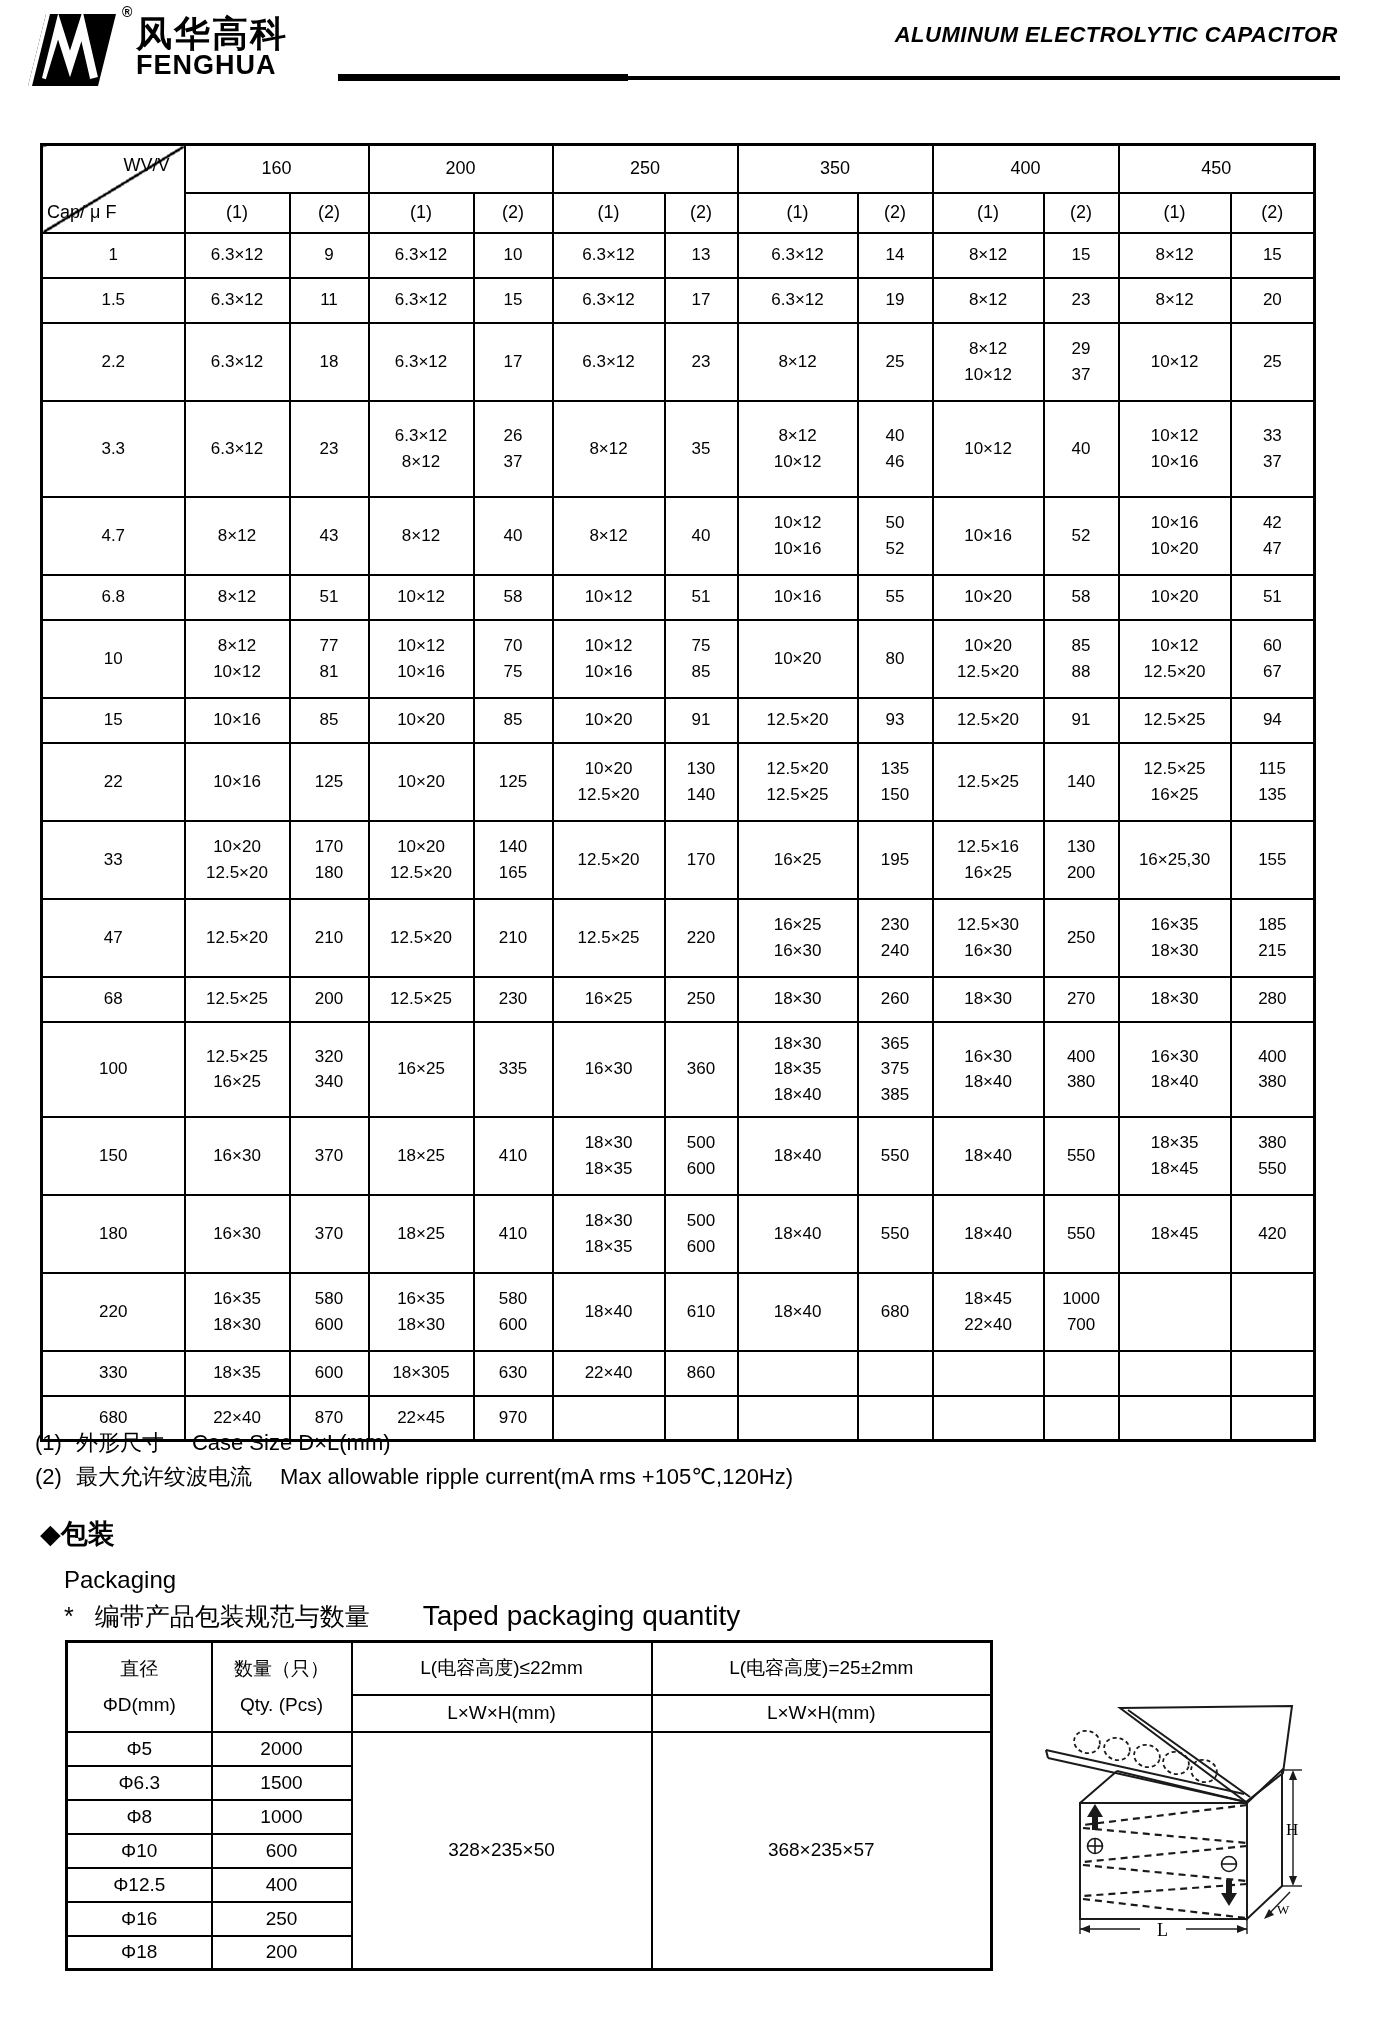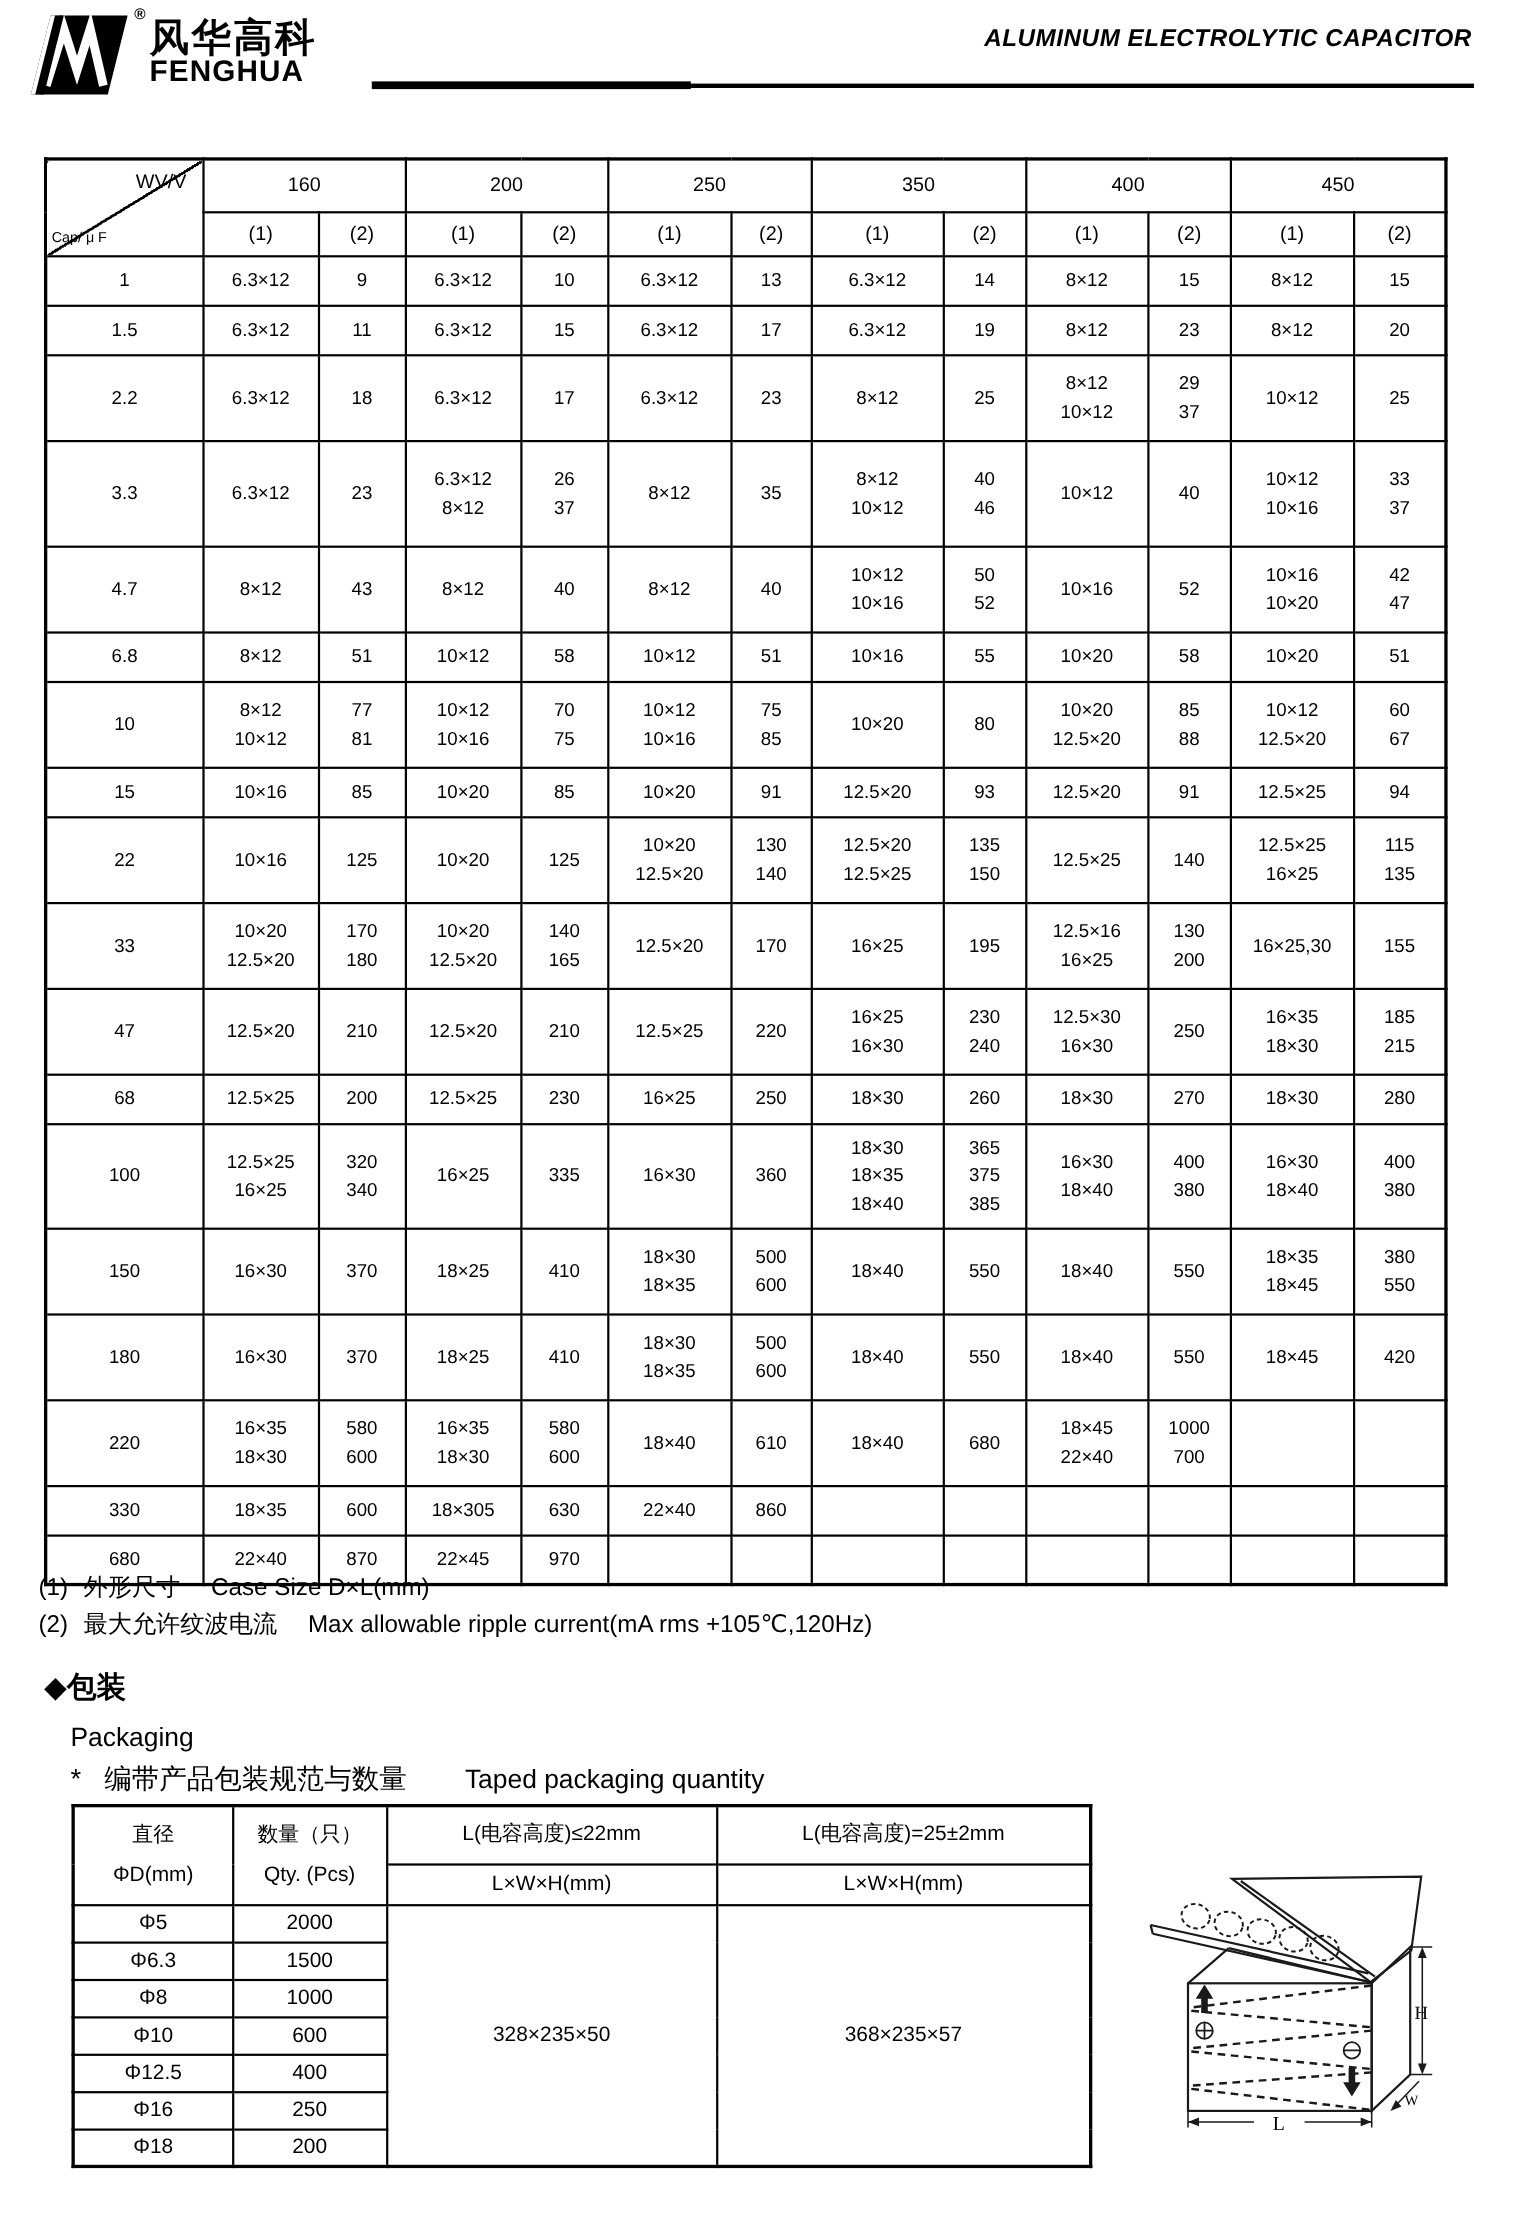--- a/index.html
+++ b/index.html
@@ -17,33 +17,33 @@
 
   
   table{border-collapse:collapse;table-layout:fixed;background:#fff;}
   .main-table{position:absolute;left:40px;top:143px;width:1273px;border:3px solid #000;}
   .main-table th,.main-table td{border:2px solid #000;text-align:center;vertical-align:middle;
       font-size:17px;font-weight:normal;padding:1px 0;line-height:1.5;}
   .main-table thead th{font-size:18px;}
   .corner{position:relative;padding:0;
       background:linear-gradient(to bottom right,#fff calc(50% - 1.5px),#000 calc(50% - 1.5px),#000 calc(50% + 1px),#fff calc(50% + 1px));}
   .corner .tr-lbl{position:absolute;top:6px;right:14px;font-size:18px;}
-  .corner .bl-lbl{position:absolute;bottom:6px;left:4px;font-size:13px;}
+  .corner .bl-lbl{position:absolute;bottom:6px;left:4px;font-size:18px;}
 
   
   .note{position:absolute;left:35px;font-size:22px;white-space:nowrap;}
   .note .cn{margin-left:14px;}
   .note .en{margin-left:28px;}
   .note .extra{}
 
   
   .pk-section{position:absolute;left:40px;top:1516px;font-size:27px;font-weight:bold;}
   .pk-sub{position:absolute;left:64px;top:1566px;font-size:24px;}
   .pk-star-line{position:absolute;left:64px;top:1600px;font-size:25px;}
-  .pk-star-line .en{margin-left:46px;font-size:24px;}
+  .pk-star-line .en{margin-left:46px;font-size:28px;}
   .pack-table{position:absolute;left:65px;top:1640px;width:925px;border:3px solid #000;}
   .pack-table th,.pack-table td{border:2px solid #000;text-align:center;vertical-align:middle;
       font-size:19px;font-weight:normal;padding:0;line-height:1.35;}
   .pack-table .hdr2{line-height:1.9;}
   .diagram{position:absolute;left:980px;top:1698px;}
 </style>
 </head>
 <body>
 
 <div class="page">

